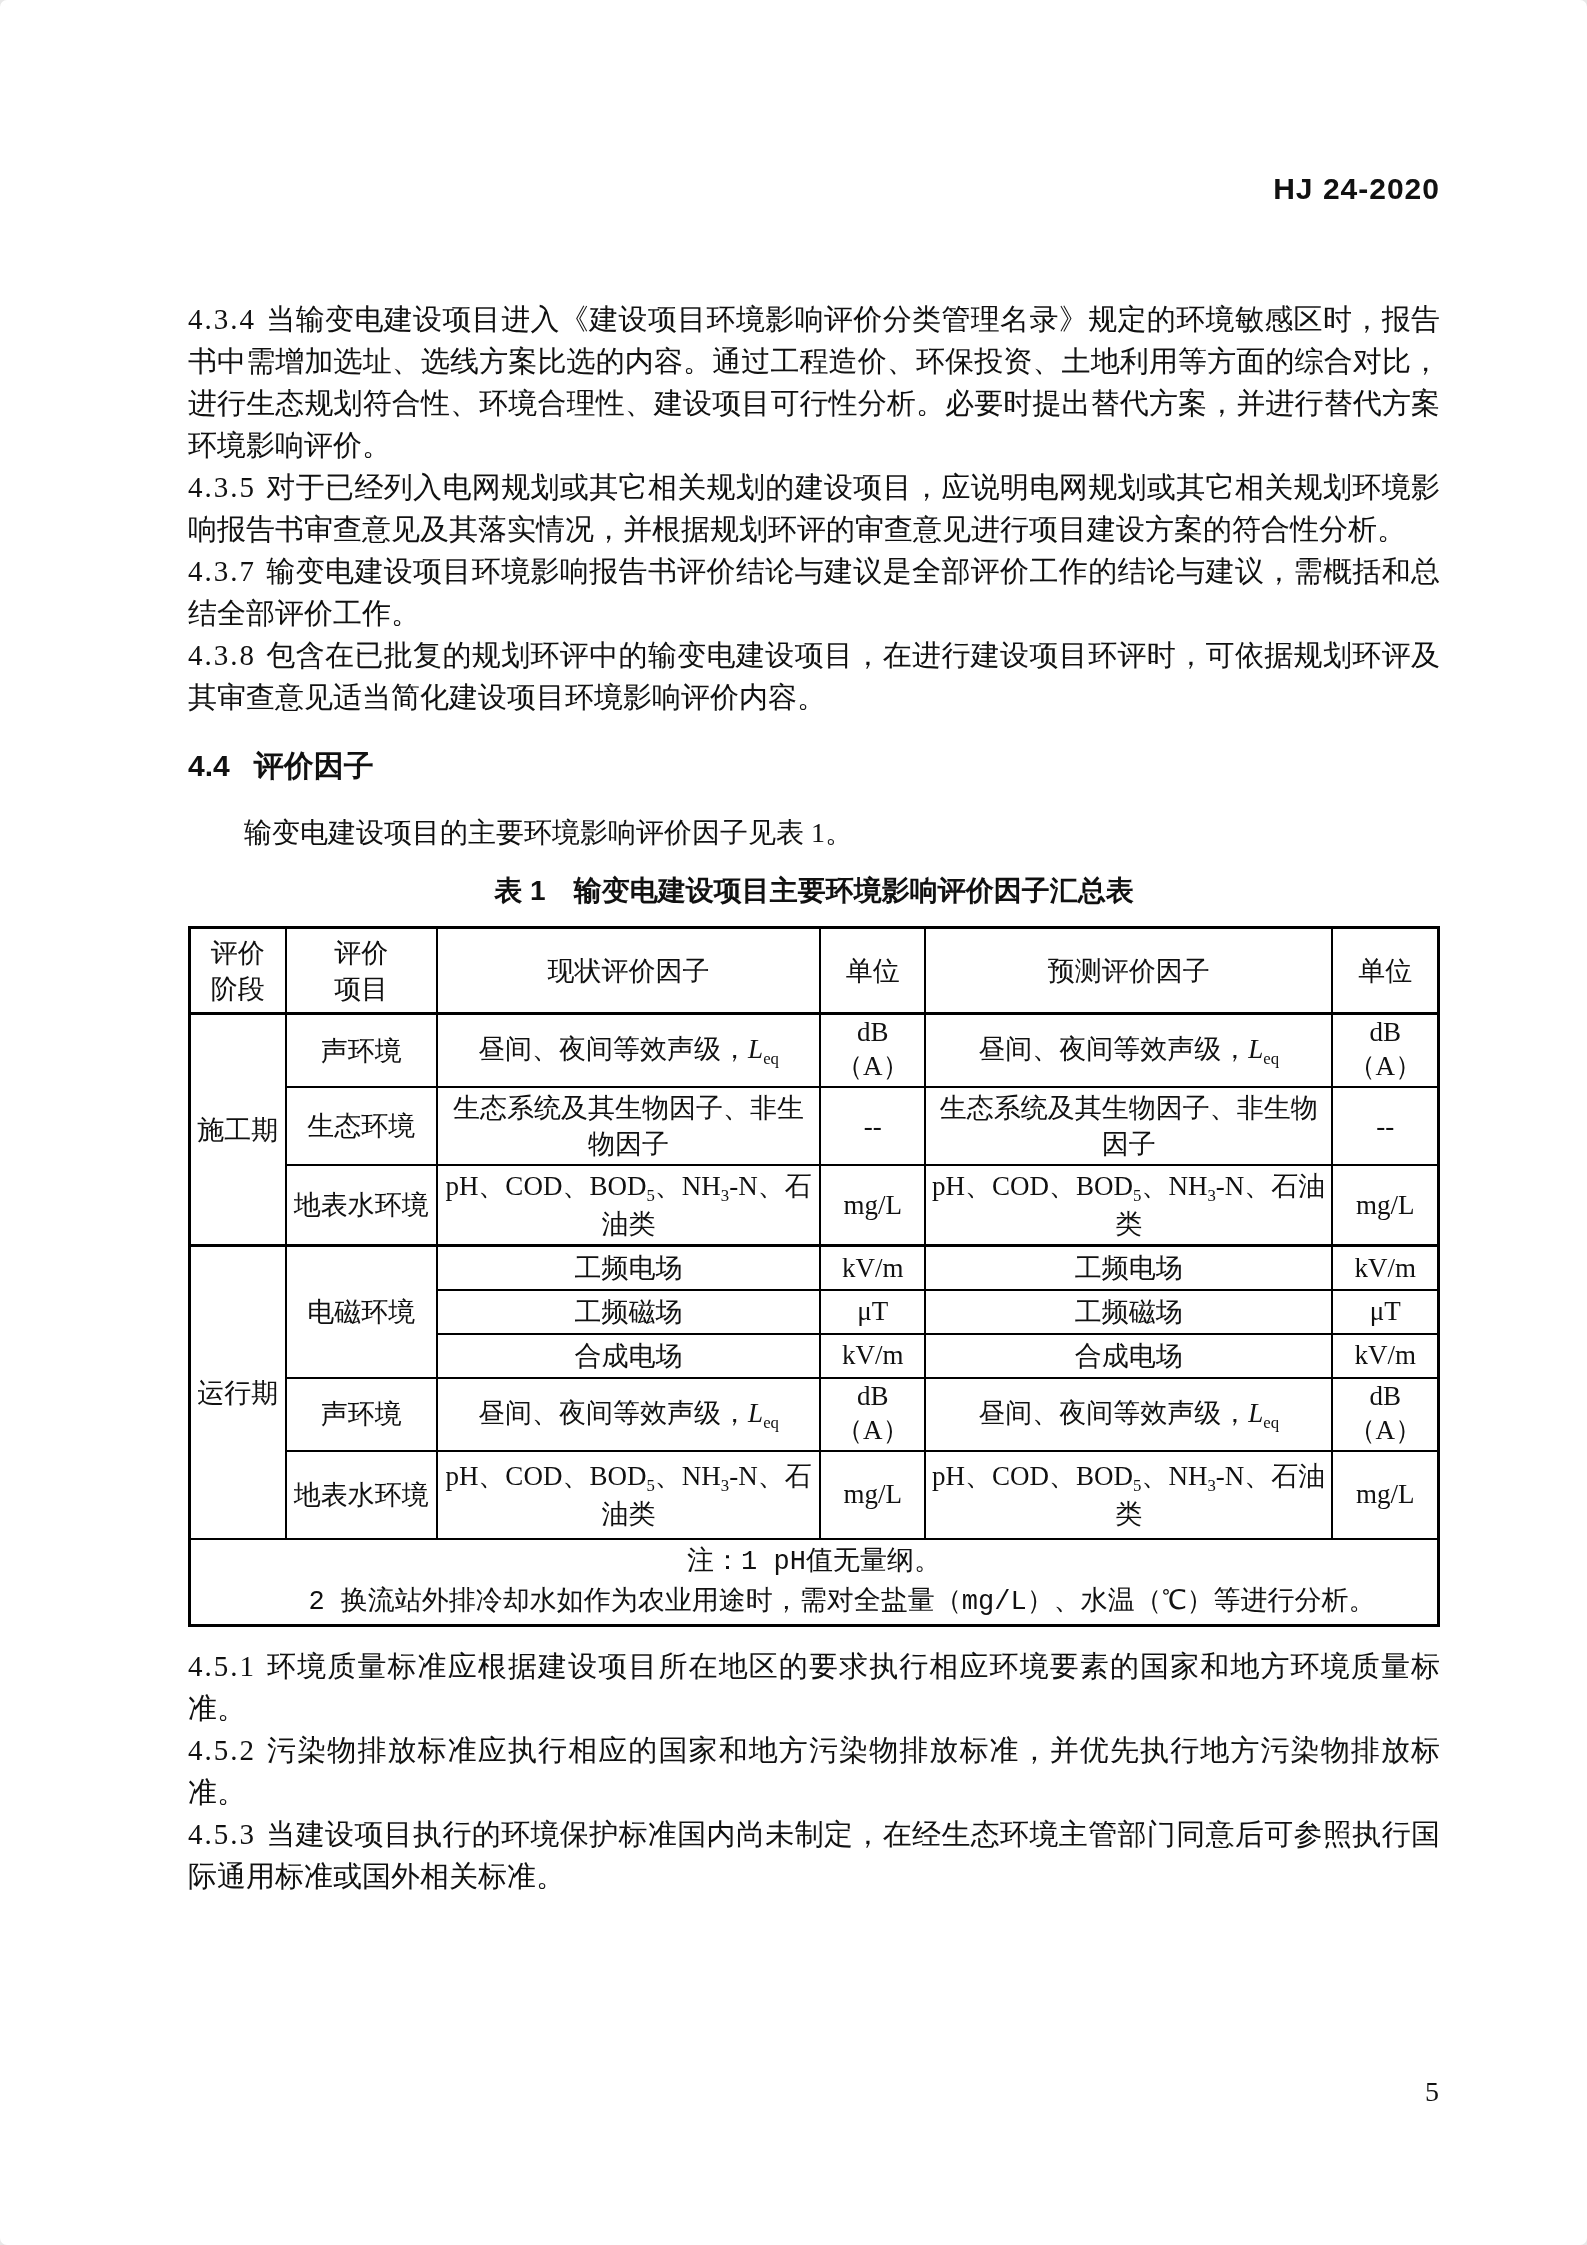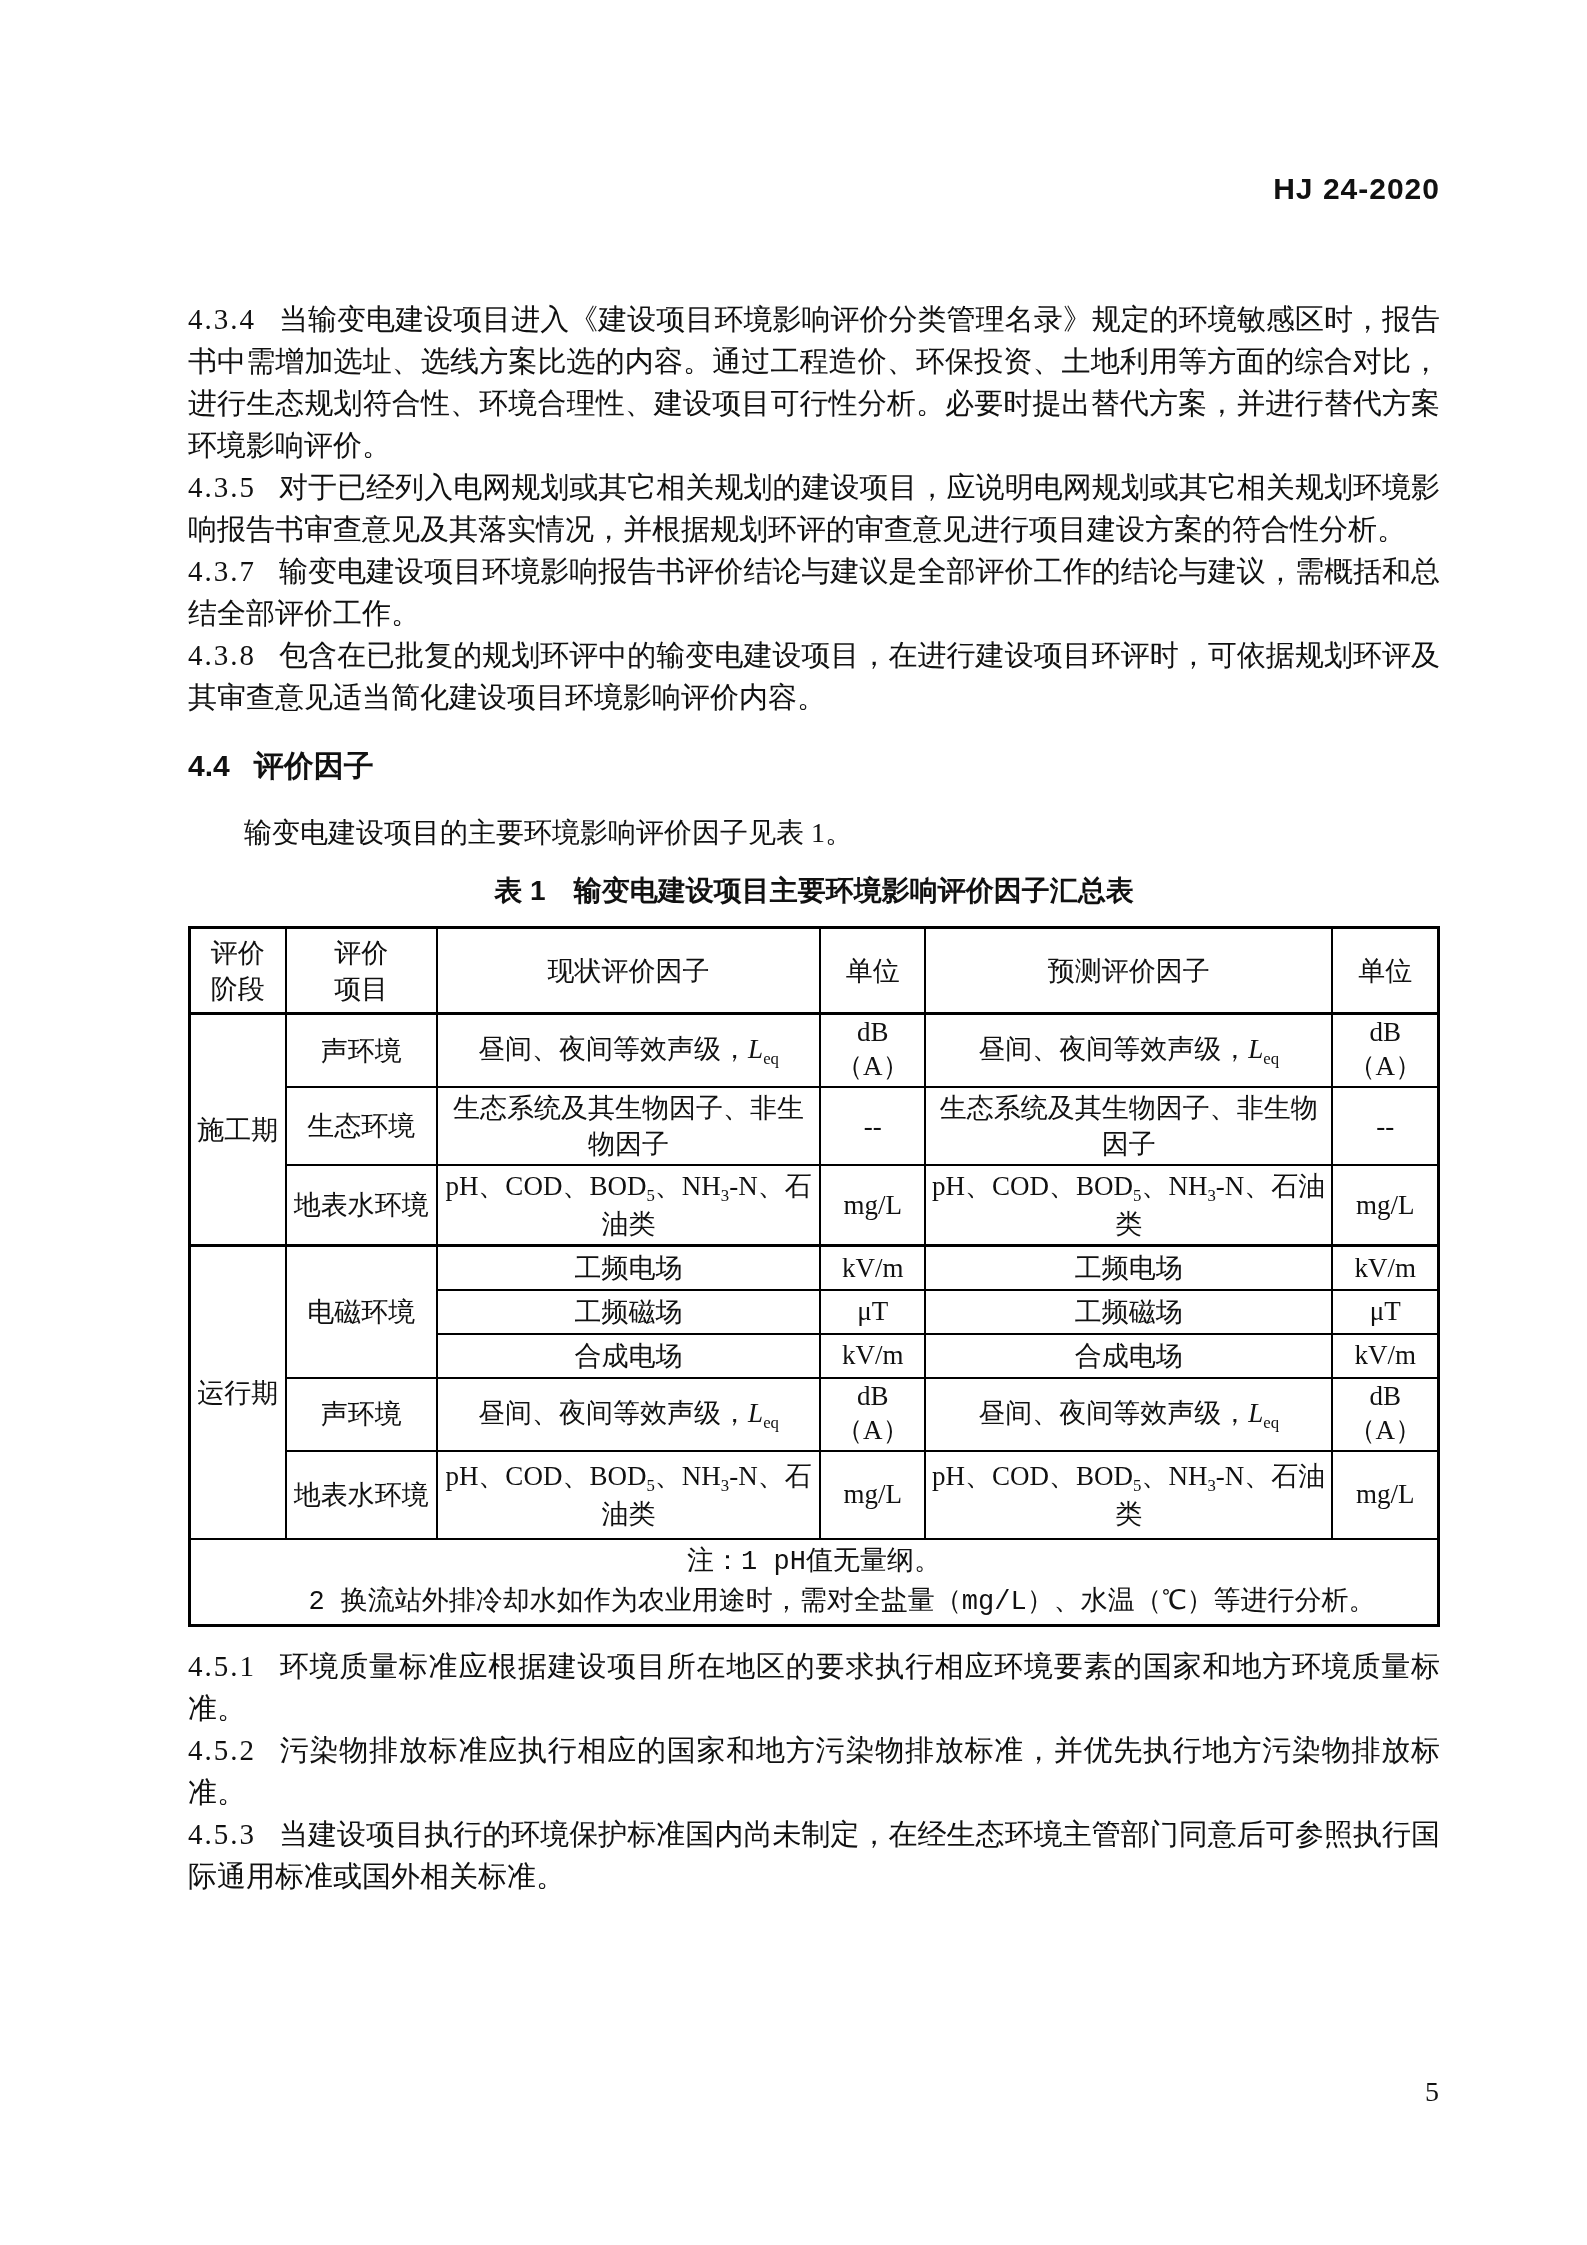--- a/index.html
+++ b/index.html
@@ -5,36 +5,37 @@
   * { margin:0; padding:0; box-sizing:border-box; }
   html,body { background:#e8e8e8; }
   .page {
     position:relative;
     width:1587px; height:2245px;
     background:#ffffff;
     color:#111;
     font-family:"Liberation Serif","DejaVu Serif",serif;
     padding:0 147px 0 188px;
     overflow:hidden;
+    border-radius:7px;
   }
   .doc-code {
     padding-top:172px;
     text-align:right;
     font-family:"Liberation Sans","DejaVu Sans",sans-serif;
     font-weight:bold;
     font-size:30px;
     letter-spacing:1px;
   }
   .clauses { margin-top:92px; }
   .clause {
     font-size:29px;
     line-height:42px;
     text-align:justify;
   }
-  .cnum { margin-right:23px; letter-spacing:2px; }
+  .cnum { margin-right:10px; letter-spacing:2px; }
   .sec-heading {
     margin-top:26px;
     font-family:"Liberation Sans","DejaVu Sans",sans-serif;
     font-weight:bold;
     font-size:30px;
     line-height:44px;
   }
   .sec-heading .hnum { margin-right:24px; }
   .intro {
     margin-top:24px;

